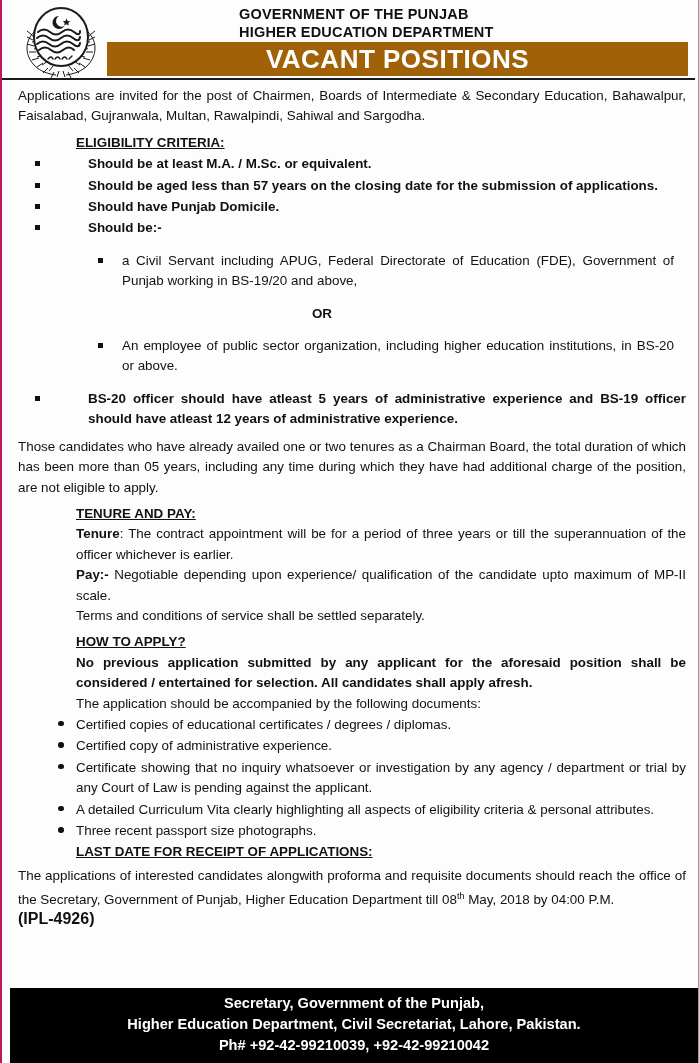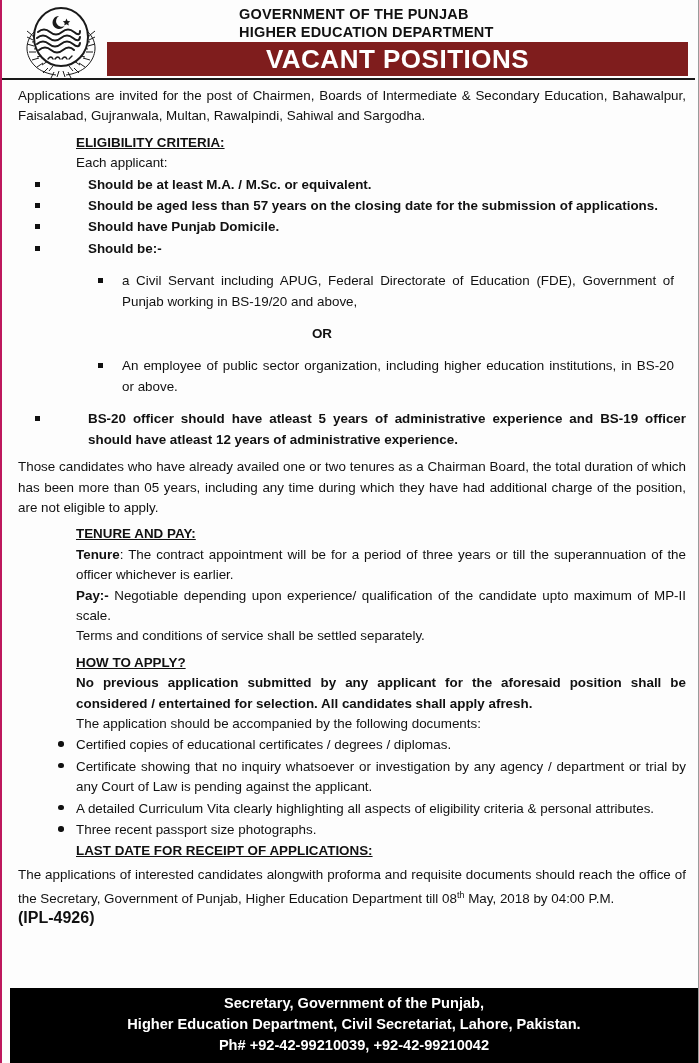--- a/index.html
+++ b/index.html
@@ -45,21 +45,21 @@
     letter-spacing: 0.2px;
     line-height: 18px;
     white-space: nowrap;
   }
   .banner {
     position: absolute;
     left: 105px;
     right: 10px;
     top: 42px;
     height: 34px;
-    background: #7f1d1d;
+    background: #a16207;
   }
   .banner-text {
     color: #ffffff;
     font-size: 26px;
     font-weight: bold;
     text-align: center;
     line-height: 34px;
     letter-spacing: 0.5px;
   }
   .rule {
@@ -225,21 +225,20 @@
     </div>
   </div>
 
   <div class="rule"></div>
 
   <div class="body">
 
     <p class="just">Applications are invited for the post of Chairmen, Boards of Intermediate &amp; Secondary Education, Bahawalpur, Faisalabad, Gujranwala, Multan, Rawalpindi, Sahiwal and Sargodha.</p>
 
     <p class="heading">ELIGIBILITY CRITERIA:</p>
-    <p class="indent1">Each applicant:</p>
 
     <ul class="blist">
       <li class="just">
         <span class="bullet"></span>
         <span>Should be at least M.A. / M.Sc. or equivalent.</span>
       </li>
       <li class="just">
         <span class="bullet"></span>
         <span>Should be aged less than 57 years on the closing date for the submission of applications.</span>
       </li>
@@ -282,20 +281,24 @@
     <p class="indent-para">Terms and conditions of service shall be settled separately.</p>
 
     <p class="heading">HOW TO APPLY?</p>
     <p class="just indent-para b">No previous application submitted by any applicant for the aforesaid position shall be considered / entertained for selection. All candidates shall apply afresh.</p>
     <p class="indent-para">The application should be accompanied by the following documents:</p>
 
     <ul class="rlist">
       <li class="just">
         <span class="bullet"></span>
         <span>Certified copies of educational certificates / degrees / diplomas.</span>
+      </li>
+      <li class="just">
+        <span class="bullet"></span>
+        <span>Certified copy of administrative experience.</span>
       </li>
       <li class="just">
         <span class="bullet"></span>
         <span>Certificate showing that no inquiry whatsoever or investigation by any agency / department or trial by any Court of Law is pending against the applicant.</span>
       </li>
       <li class="just">
         <span class="bullet"></span>
         <span>A detailed Curriculum Vita clearly highlighting all aspects of eligibility criteria &amp; personal attributes.</span>
       </li>
       <li class="just">

